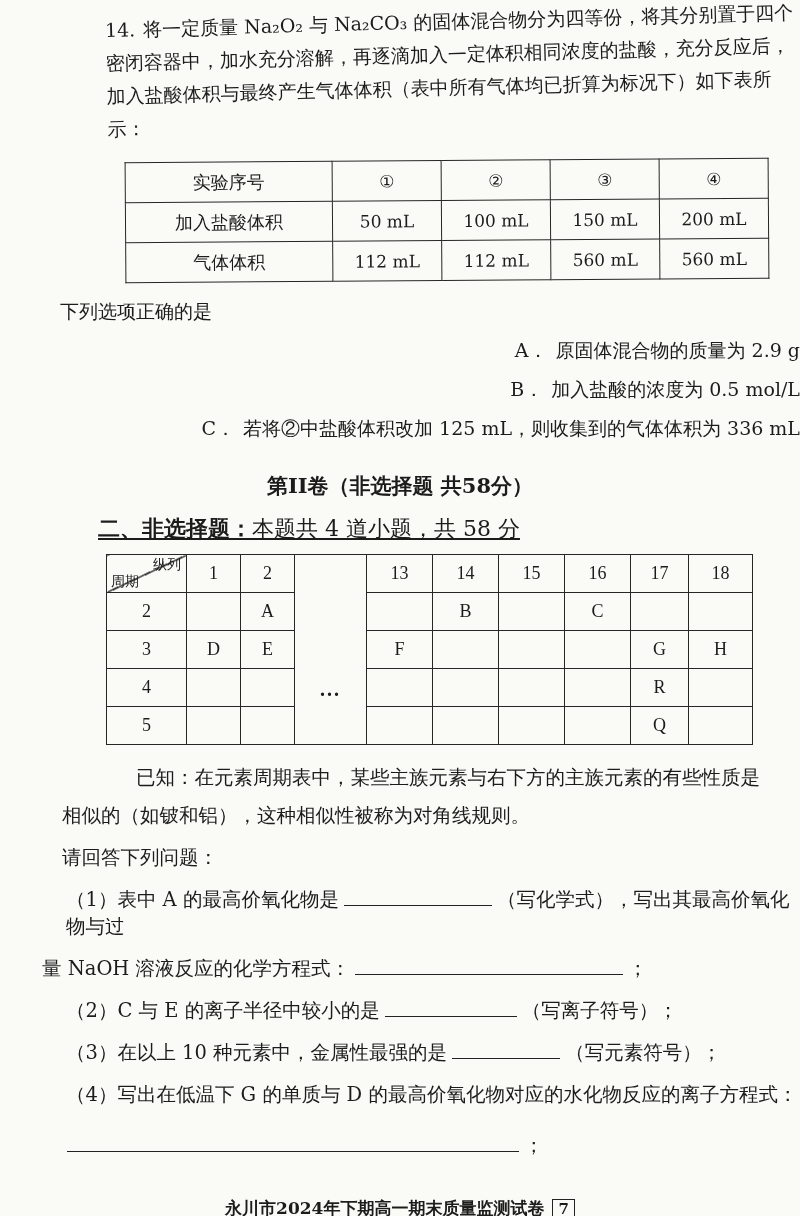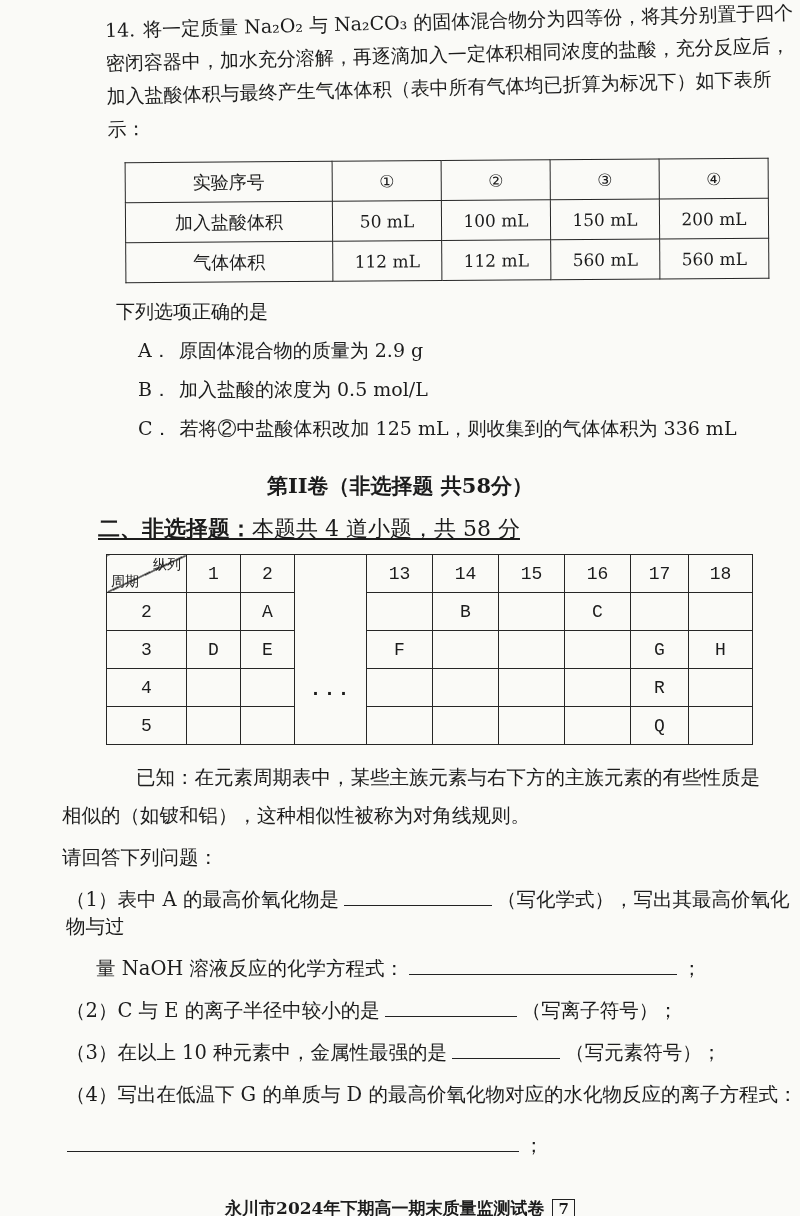--- a/index.html
+++ b/index.html
@@ -14,51 +14,51 @@
   
   .q14{margin:14px 0 0 108px;width:690px;font-size:19px;line-height:33px;
        transform:rotate(-1.5deg);transform-origin:0 100%;}
   .qnum{margin-right:8px;}
 
   .qtable{margin:14px 0 0 125px;border-collapse:collapse;transform:rotate(-0.4deg);}
   .qtable td{border:1.7px solid #262626;text-align:center;font-size:17px;height:39px;padding:0 4px;}
   .qtable td.rowlab{width:198px;font-size:18px;}
   .qtable td.val{width:100px;}
 
-  .stem{margin:18px 0 0 116px;font-size:19px;}
-  .opt{margin:13px 0 0 138px;font-size:19px;}
+  .stem{margin:18px 0 0 60px;font-size:19px;}
+  .opt{margin:13px 0 0 138px;font-size:19px;text-align:right;}
   .optlab{margin-right:8px;}
 
   
   .sec-title{margin-top:30px;text-align:center;font-weight:bold;font-size:21px;}
   .sec-sub{margin:14px 8px 0 98px;font-size:22px;text-decoration:underline;}
   .sec-sub .b{font-weight:bold;}
   .q15-intro{margin:17px 0 0 98px;font-size:19px;}
 
   
   .ptable{margin:10px 0 0 106px;border-collapse:collapse;font-size:18px;
-          font-family:Liberation Mono, monospace;}
+          font-family:Liberation Serif, serif;}
   .ptable td{border:1.5px solid #262626;text-align:center;height:37px;padding:0;}
   .ptable td.corner{
     position:relative;font-size:14px;
     background:linear-gradient(to bottom right,
       transparent calc(50% - 1px), #262626 calc(50% - 1px),
       #262626 calc(50% + 0.5px), transparent calc(50% + 0.5px));
   }
   .ptable .ct{position:absolute;top:1px;right:5px;}
   .ptable .cb{position:absolute;bottom:1px;left:4px;}
   .ptable td.gap{border-top:1.5px solid #262626;border-bottom:1.5px solid #262626;}
   .dots{display:inline-block;transform:translateY(40px);font-weight:bold;
         font-size:20px;letter-spacing:2px;}
 
   
   .known{margin:14px 0 0 62px;width:708px;font-size:19.5px;line-height:38px;text-indent:74px;}
   .ask{margin:9px 0 0 62px;font-size:19.5px;}
   .ques{margin:15px 0 0 66px;font-size:19.5px;}
-  .ques.cont{margin-left:96px;}
+  .ques.cont{margin-left:42px;}
   .ques.longblank{margin-left:62px;margin-top:24px;}
   .bl{display:inline-block;border-bottom:1.6px solid #222;height:15px;margin:0 5px;}
   .w148{width:148px}.w272{width:268px}.w132{width:132px}.w108{width:108px}
   .w458{width:452px}
 
   
   .footer{position:absolute;left:0;right:0;top:1197px;text-align:center;
           font-weight:bold;font-size:17px;white-space:nowrap;}
   .pgbox{display:inline-block;border:1.5px solid #222;padding:0 5px;margin-left:8px;
          font-size:15px;line-height:18px;}

